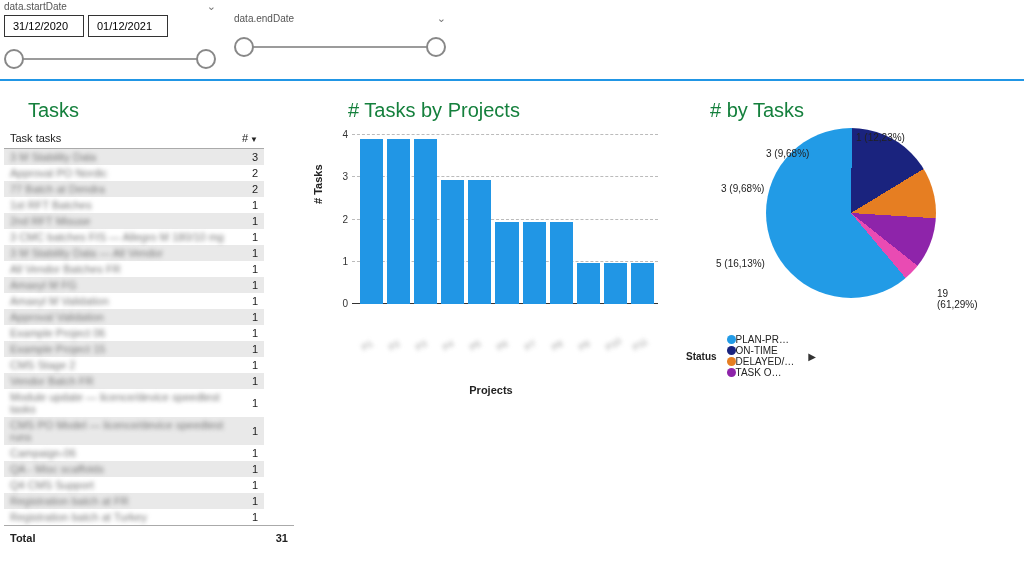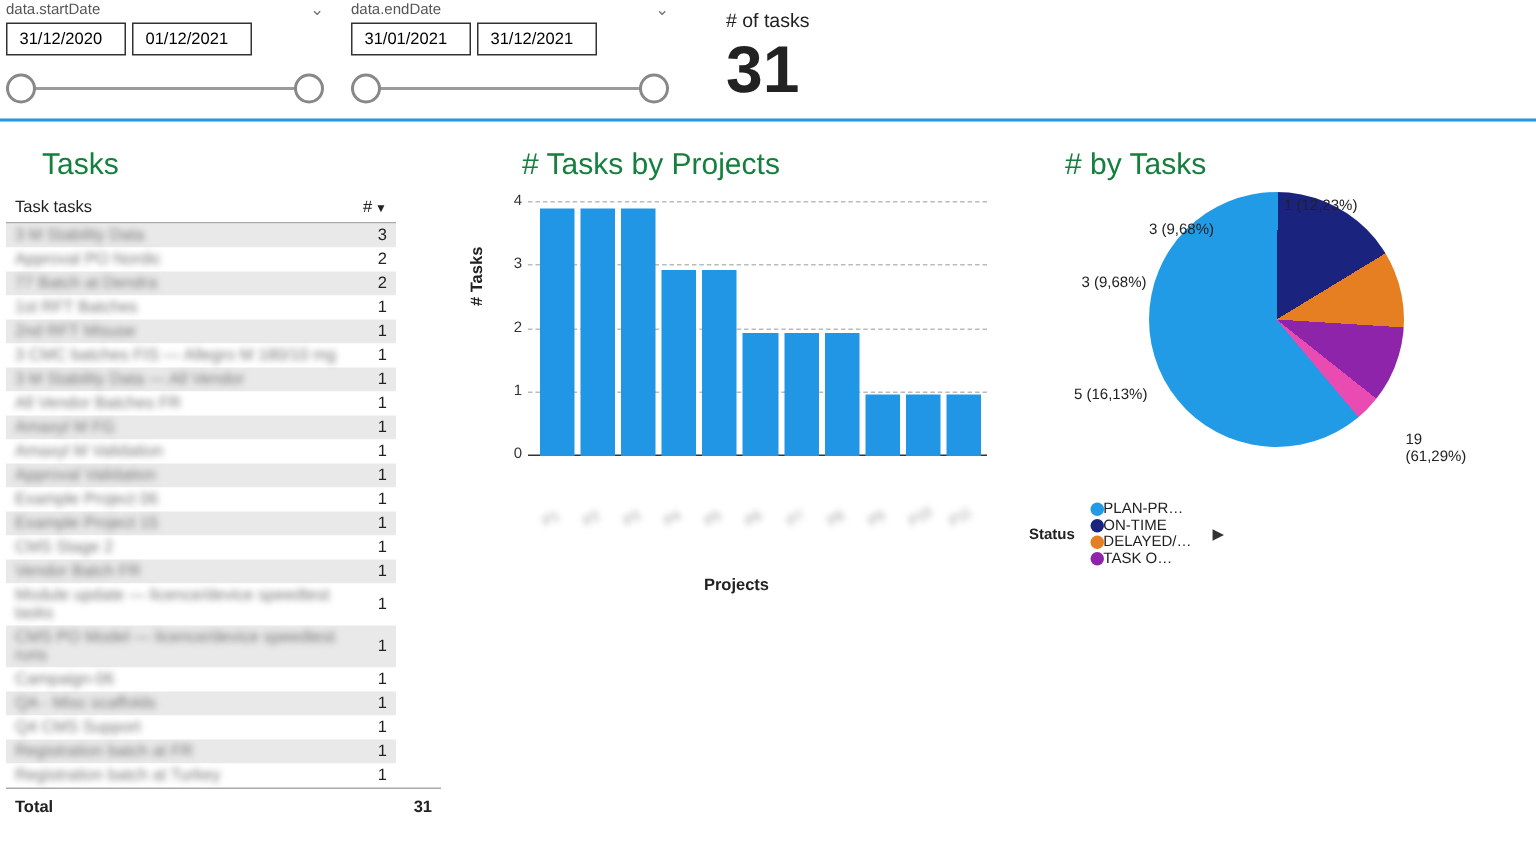--- a/index.html
+++ b/index.html
@@ -7,21 +7,21 @@
     font-family: "Segoe UI", -apple-system, sans-serif;
     font-size: 12px;
     color: #222;
     background: #fff;
     width: 1024px;
     height: 575px;
     overflow: hidden;
   }
   .filters {
     display: flex;
-    align-items: flex-end;
+    align-items: center;
     padding: 0 4px 10px 4px;
     gap: 18px;
     border-bottom: 2px solid #2196e5;
   }
   .date-filter { width: 212px; }
   .date-filter-label {
     font-size: 10px; color: #555; margin-bottom: 2px;
     display:flex; align-items:center; justify-content:space-between;
   }
   .chevron { font-size: 11px; color:#777; }
@@ -146,35 +146,27 @@
       <div class="slider-thumb thumb-left"></div>
       <div class="slider-thumb thumb-right"></div>
     </div>
   </div>
 
   <div class="date-filter">
     <div class="date-filter-label">
       <span>data.endDate</span>
       <span class="chevron">⌄</span>
     </div>
-    <div class="date-inputs">
-      <input class="date-box" value="31/01/2021" style="">
-      <input class="date-box" value="31/12/2021" style="">
-    </div>
     <div class="slider">
       <div class="slider-track"></div>
       <div class="slider-thumb thumb-left"></div>
       <div class="slider-thumb thumb-right"></div>
     </div>
   </div>
 
-  <div class="kpi">
-    <div class="kpi-label"># of tasks</div>
-    <div class="kpi-value">31</div>
-  </div>
 </div>
 
 <div class="body">
 
   <div class="tasks-panel">
     <div class="panel-title">Tasks</div>
     <table>
       <thead>
         <tr>
           <th>

